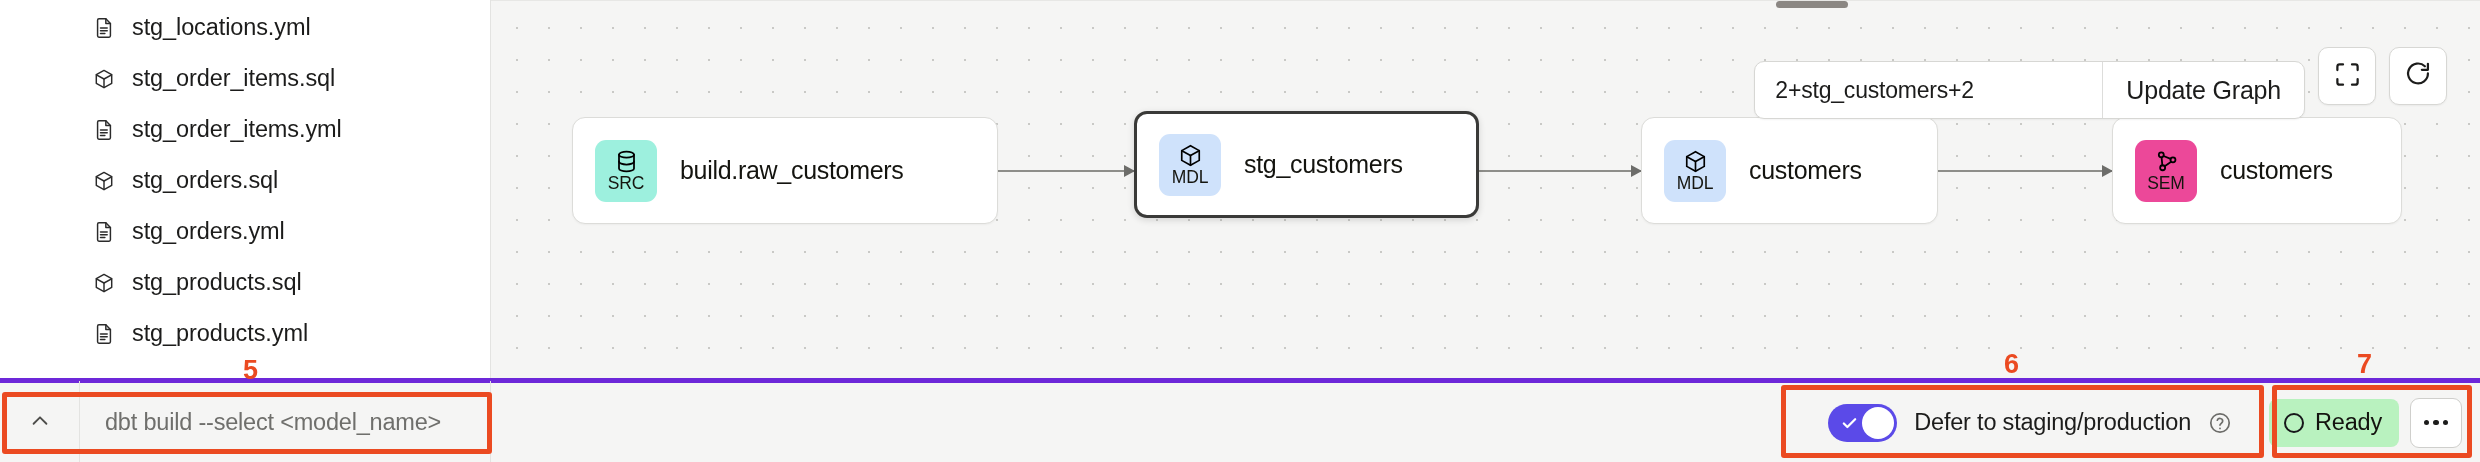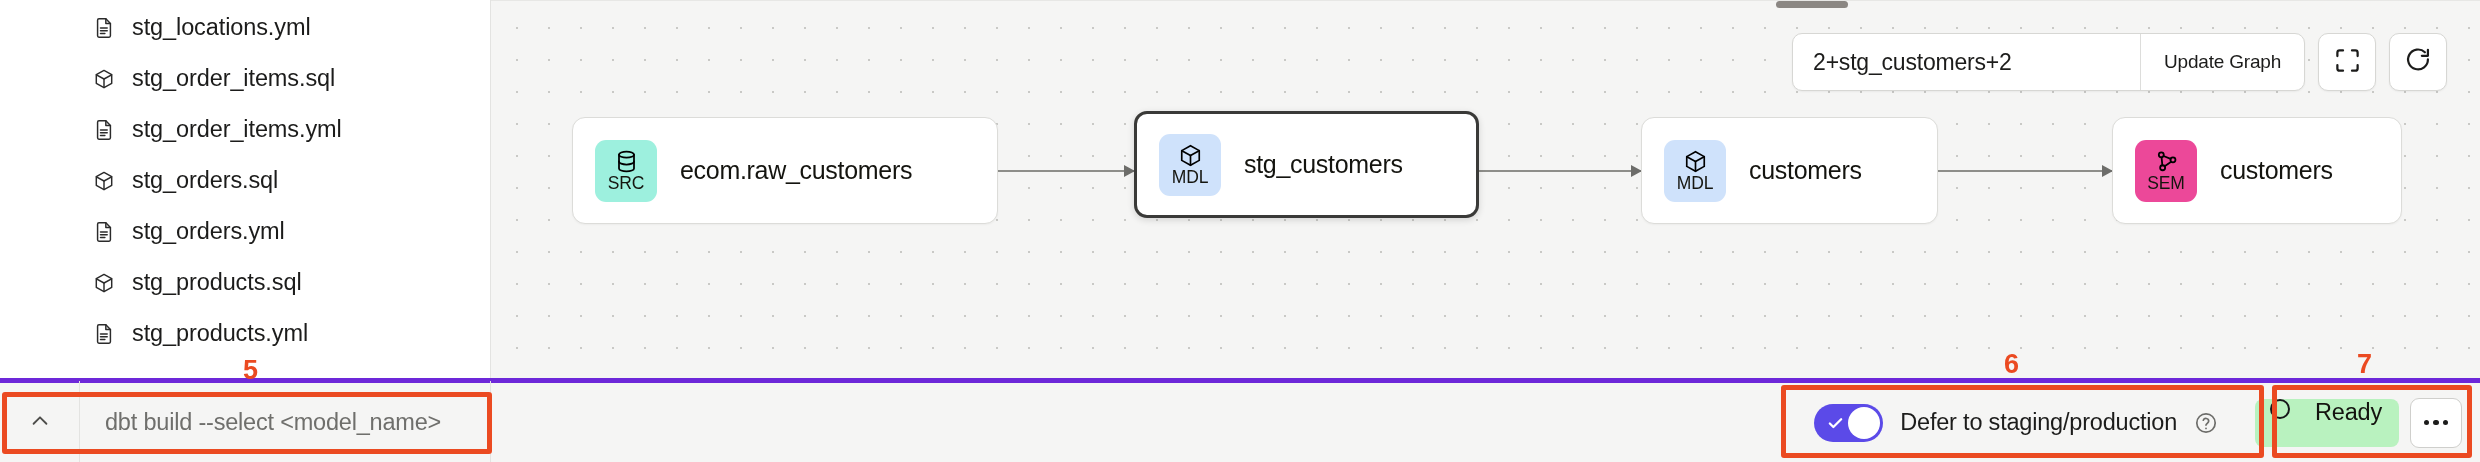--- a/index.html
+++ b/index.html
@@ -94,38 +94,39 @@
   }
   .toolbar-combo {
     display: flex;
     align-items: stretch;
     background: #ffffff;
     border: 1px solid #d7d7d4;
     border-radius: 10px;
     height: 58px;
     box-shadow: 0 1px 2px rgba(0,0,0,.05);
     overflow: hidden;
+    margin-top: 28px;
   }
   .graph-select-input {
     width: 347px;
     border: none;
     outline: none;
     background: transparent;
     font-family: "Liberation Sans", sans-serif;
     font-size: 23px;
     color: #1c1c1b;
     padding: 0 20px;
     letter-spacing: -0.2px;
   }
   .toolbar-divider { width: 1px; background: #dddddb; }
   .update-graph-btn {
     border: none;
     background: transparent;
     font-family: "Liberation Sans", sans-serif;
-    font-size: 19px;
+    font-size: 25px;
     color: #1c1c1b;
     padding: 0 23px;
     cursor: pointer;
     white-space: nowrap;
     letter-spacing: -0.2px;
   }
   .icon-btn {
     width: 58px; height: 58px;
     background: #ffffff;
     border: 1px solid #d7d7d4;
@@ -278,21 +279,22 @@
 
   .status-group {
     display: flex;
     align-items: center;
     gap: 11px;
     padding-left: 15px;
     height: 84px;
   }
   .status-badge {
     display: flex;
-    gap: 25px;
+    align-items: center;
+    gap: 11px;
     background: #b9f2bf;
     border-radius: 8px;
     height: 48px;
     padding: 0 17px 0 15px;
     cursor: pointer;
   }
   .status-dot {
     width: 20px; height: 20px;
     border-radius: 50%;
     border: 2.2px solid #17171a;
@@ -463,21 +465,21 @@
             <div class="node-badge" style="background: rgb(157, 240, 222);">
               <span>
                 <svg width="25" height="25" viewBox="0 0 24 24" fill="none" stroke="currentColor" stroke-width="1.7" stroke-linecap="round" stroke-linejoin="round">
                   <ellipse cx="12" cy="5.4" rx="7.2" ry="2.9"></ellipse>
                   <path d="M4.8 5.4v13.2c0 1.6 3.2 2.9 7.2 2.9s7.2-1.3 7.2-2.9V5.4"></path>
                   <path d="M4.8 12c0 1.6 3.2 2.9 7.2 2.9s7.2-1.3 7.2-2.9"></path>
                 </svg>
               </span>
               <span class="node-badge-text">SRC</span>
             </div>
-            <span class="node-label">ecom.raw_customers</span>
+            <span class="node-label">build.raw_customers</span>
           </div>
           <div class="graph-node selected" style="left: 643px; top: 111px; width: 345px;">
             <div class="node-badge" style="background: rgb(207, 226, 251);">
               <span>
                 <svg width="25" height="25" viewBox="0 0 24 24" fill="none" stroke="currentColor" stroke-width="1.6" stroke-linecap="round" stroke-linejoin="round">
                   <path d="M12 2.6 20.4 7.3v9.4L12 21.4 3.6 16.7V7.3z"></path>
                   <polyline points="3.7 7.4 12 12 20.3 7.4"></polyline>
                   <line x1="12" y1="12" x2="12" y2="21.3"></line>
                 </svg>
               </span>

